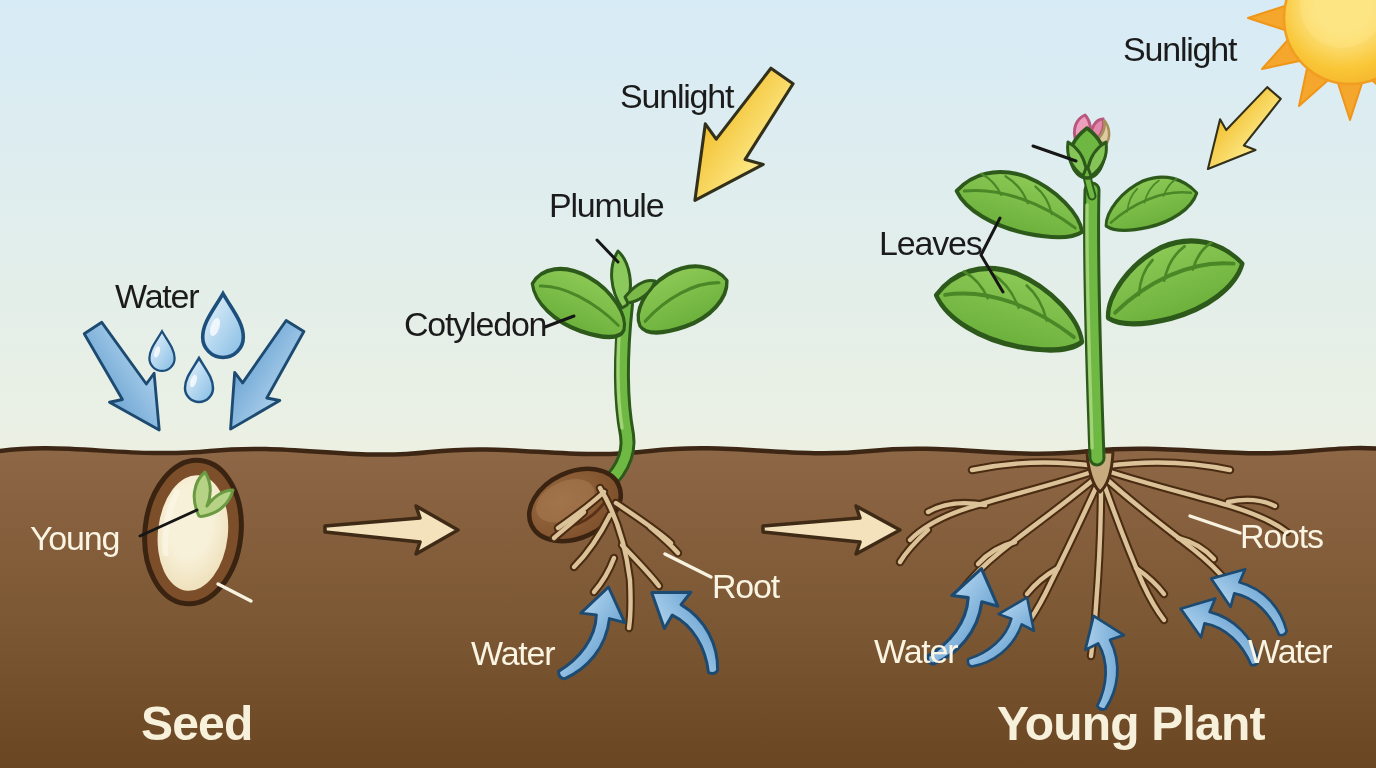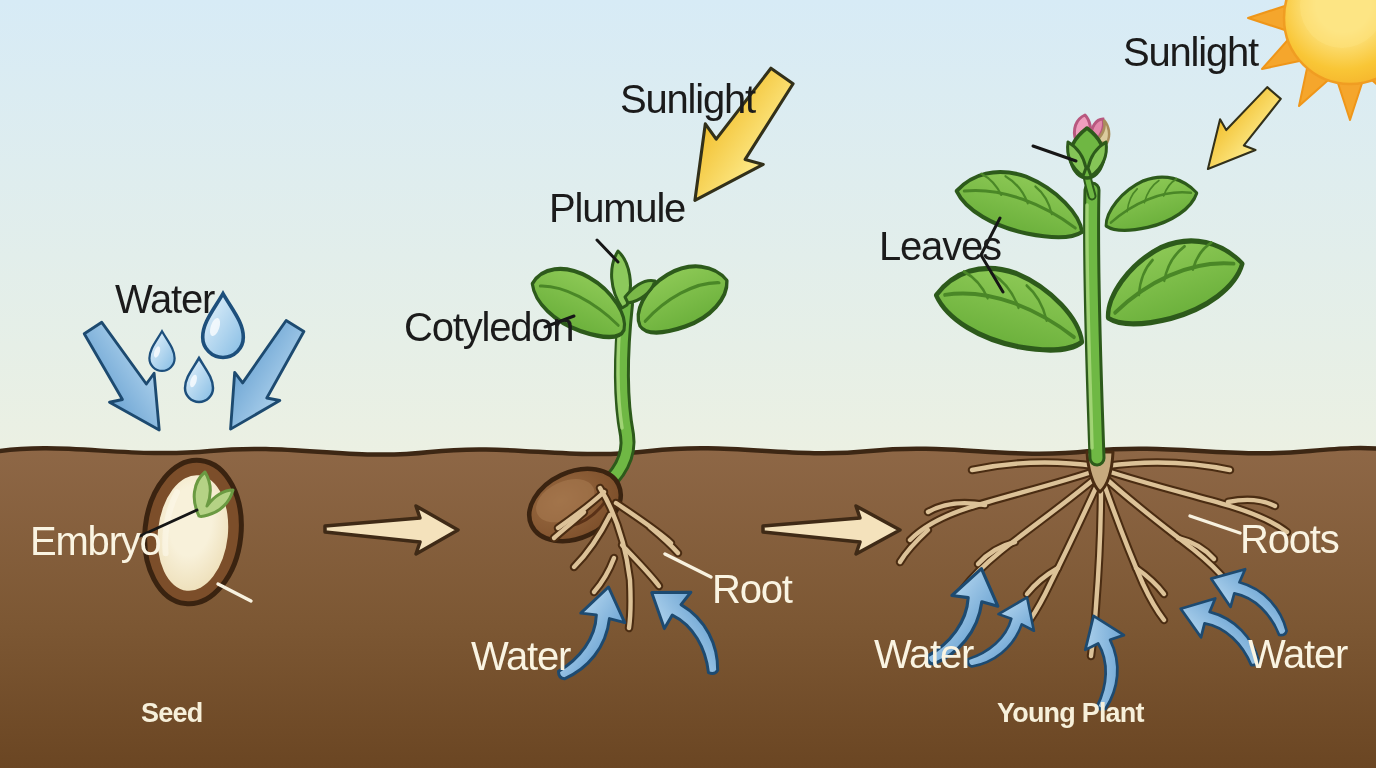--- a/index.html
+++ b/index.html
@@ -1,23 +1,23 @@
 <!DOCTYPE html>
 <html><head>
 <meta charset="utf-8">
 <style>
   html,body{margin:0;padding:0;background:#ffffff;}
   #stage{position:relative;width:1376px;height:768px;overflow:hidden;
          font-family:"Liberation Sans",sans-serif;background:#e9f1ea;}
   #art{position:absolute;left:0;top:0;width:1376px;height:768px;display:block;}
 
-  .lbl{position:absolute;line-height:1;white-space:nowrap;font-size:40px;
+  .lbl{position:absolute;line-height:1;white-space:nowrap;font-size:34px;
        letter-spacing:-1.2px;color:#1b1b1b;}
   .lbl.light{color:#faf4e2;}
-  .stage-title{position:absolute;line-height:1;white-space:nowrap;font-size:27px;
+  .stage-title{position:absolute;line-height:1;white-space:nowrap;font-size:48px;
        font-weight:bold;letter-spacing:-0.8px;color:#f7f0da;}
 
   
   .sun-rays{fill:#f5a62c;stroke:#ef9619;stroke-width:2;stroke-linejoin:round;}
   .sun-body{fill:url(#sunG);stroke:#f09d22;stroke-width:2.5;}
   .sun-core{fill:#fde27c;opacity:.55;}
   .soil-fill{fill:url(#soilG);}
   .soil-line{fill:none;stroke:#3d2714;stroke-width:4.5;stroke-linecap:round;}
   .stage-arrow{fill:#f4e2bc;stroke:#3f2a16;stroke-width:3.5;stroke-linejoin:round;}
   .blue-arrow{fill:url(#gradBlue);stroke:#1d4a70;stroke-width:3;stroke-linejoin:round;}
@@ -249,21 +249,21 @@
     <use href="#curveArrow" class="blue-arrow" transform="translate(1100,706) rotate(-90) scale(0.92)"></use>
     <use href="#curveArrow" class="blue-arrow" transform="translate(1253,663) rotate(-139) scale(0.92)"></use>
     <use href="#curveArrow" class="blue-arrow" transform="translate(1281,633) rotate(-138) scale(0.9)"></use>
   </g>
   <path class="lead-dark" d="M1033,146 L1076,161"></path>
   <path class="lead-dark" d="M1000,218 L981,255 L1003,292"></path>
   <path class="lead-light" d="M1190,516 L1240,533"></path>
 </svg>
 
 <div class="lbl" style="left:115px;top:279px">Water</div>
-<div class="lbl light" style="left:30px;top:521px">Embryo</div>
+<div class="lbl light" style="left:30px;top:521px">Young</div>
 <div class="stage-title" style="left:141px;top:700px">Seed</div>
 
 <div class="lbl" style="left:620px;top:79px">Sunlight</div>
 <div class="lbl" style="left:549px;top:188px">Plumule</div>
 <div class="lbl" style="left:404px;top:307px">Cotyledon</div>
 <div class="lbl light" style="left:712px;top:569px">Root</div>
 <div class="lbl light" style="left:471px;top:636px">Water</div>
 
 <div class="lbl" style="left:1123px;top:32px">Sunlight</div>
 <div class="lbl" style="left:879px;top:226px">Leaves</div>

